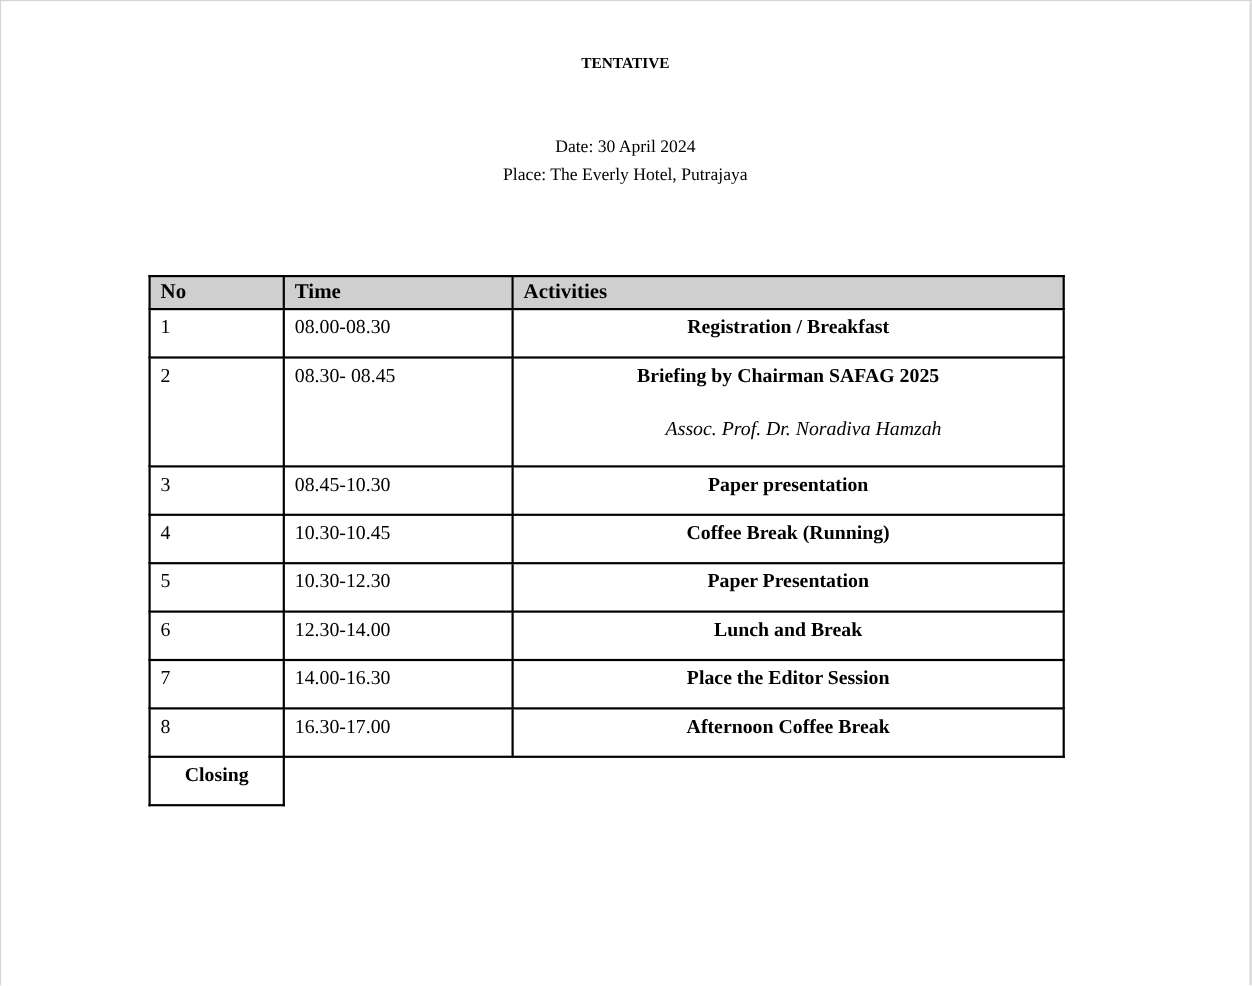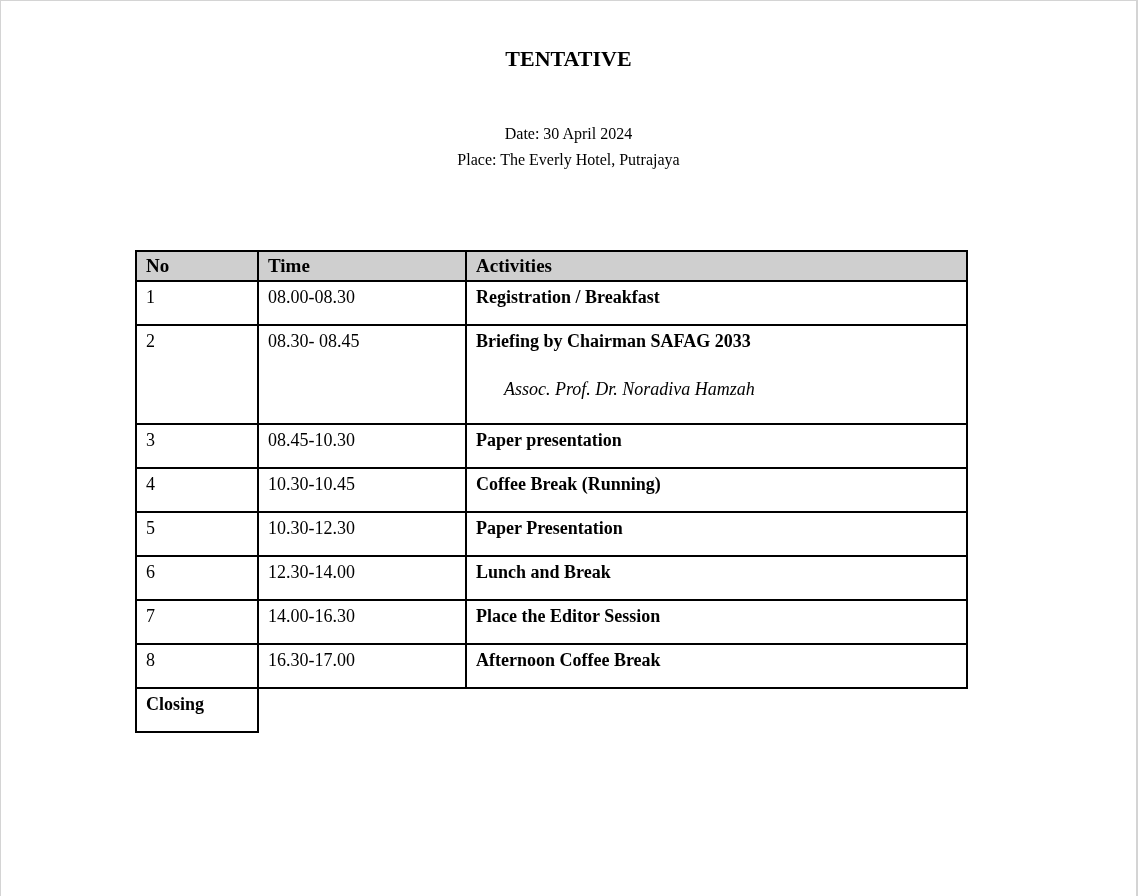--- a/index.html
+++ b/index.html
@@ -20,21 +20,21 @@
     font-family: "Liberation Serif", "DejaVu Serif", serif;
     color: var(--text, #000000);
   }
   .title-line1 {
     position: absolute;
     top: 47px;
     left: 0;
     width: 100%;
     text-align: center;
     font-weight: bold;
-    font-size: 22px;
+    font-size: 14px;
     line-height: 22px;
   }
   .title-line2 {
     position: absolute;
     top: 70px;
     left: 0;
     width: 100%;
     text-align: center;
     font-weight: bold;
     font-size: 20px;
@@ -74,21 +74,21 @@
   }
   table.schedule thead tr { height: 27px; border-radius: 11px; }
   table.schedule thead th {
     background: var(--header_bg, #cfcfcf);
     font-weight: bold;
     font-size: 19px;
     padding-top: 3px;
   }
   table.schedule tbody tr            { height: 44px; }
   table.schedule tbody tr.row-tall   { height: 99px; }
-  table.schedule td.cell-activity    { font-weight: bold; }
+  table.schedule td.cell-activity    { font-weight: bold; text-align: center; }
   table.schedule .activity-subtext {
     font-weight: normal;
     font-style: italic;
     margin-top: 27px;
     margin-left: 28px;
   }
   .col-no   { width: 122px; }
   .col-time { width: 208px; }
   .col-act  { width: 501px; }
 </style>
@@ -120,21 +120,21 @@
     </thead>
     <tbody>
       <tr>
         <td class="cell-no">1</td>
         <td class="cell-time">08.00-08.30</td>
         <td class="cell-activity"><span>Registration / Breakfast</span></td>
       </tr>
       <tr class="row-tall">
         <td class="cell-no">2</td>
         <td class="cell-time">08.30- 08.45</td>
-        <td class="cell-activity"><span>Briefing by Chairman SAFAG 2033</span><div class="activity-subtext">Assoc. Prof. Dr. Noradiva Hamzah</div></td>
+        <td class="cell-activity"><span>Briefing by Chairman SAFAG 2025</span><div class="activity-subtext">Assoc. Prof. Dr. Noradiva Hamzah</div></td>
       </tr>
       <tr>
         <td class="cell-no">3</td>
         <td class="cell-time">08.45-10.30</td>
         <td class="cell-activity"><span>Paper presentation</span></td>
       </tr>
       <tr>
         <td class="cell-no">4</td>
         <td class="cell-time">10.30-10.45</td>
         <td class="cell-activity"><span>Coffee Break (Running)</span></td>

